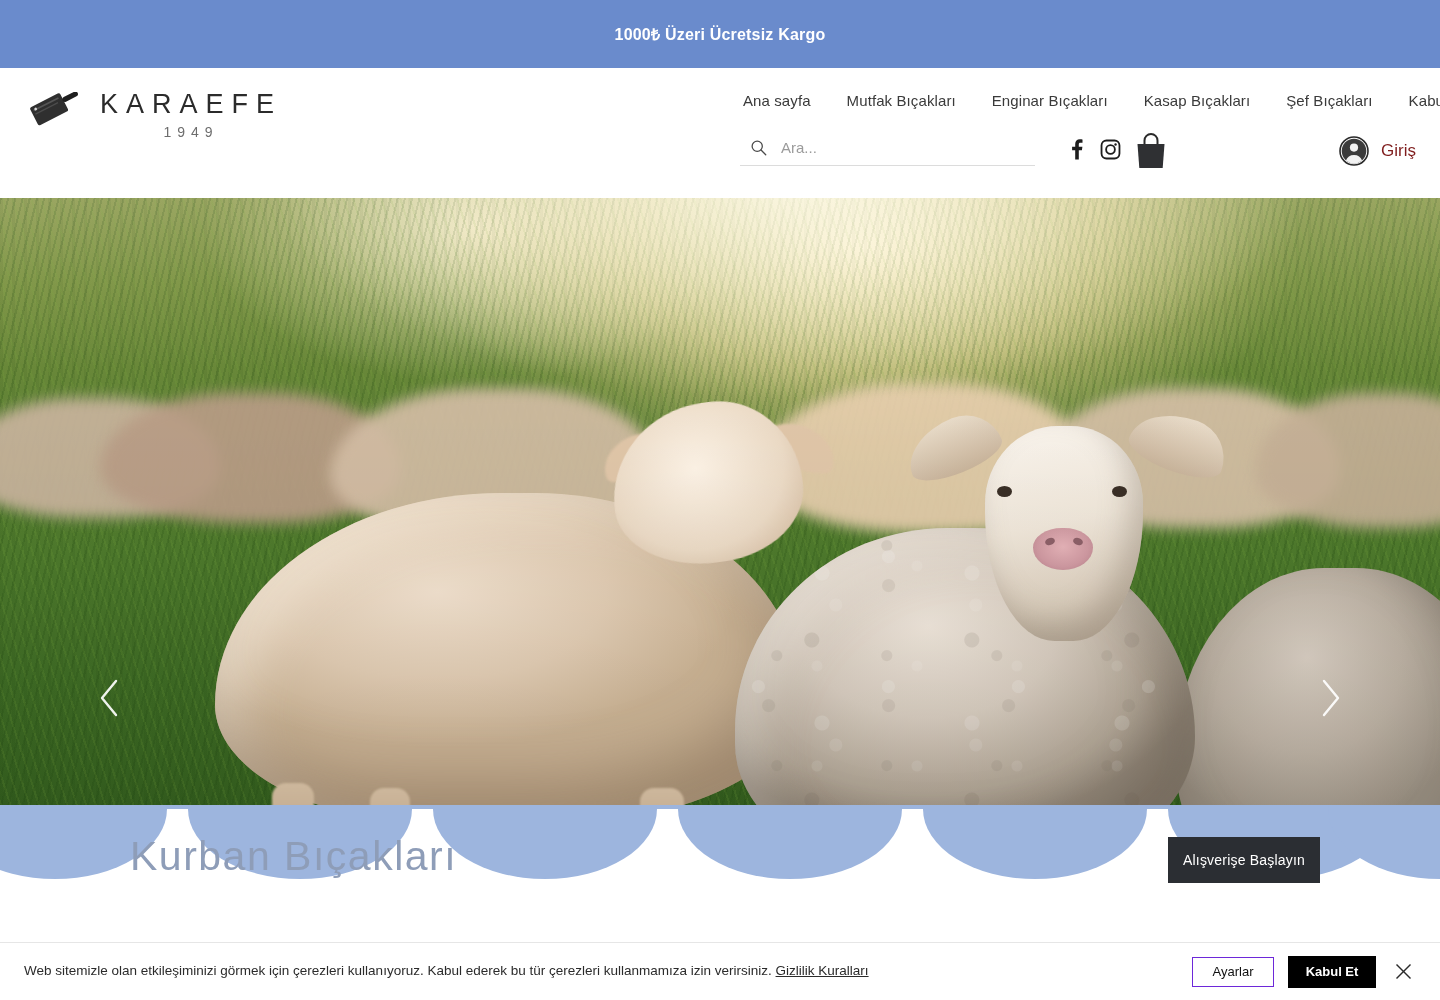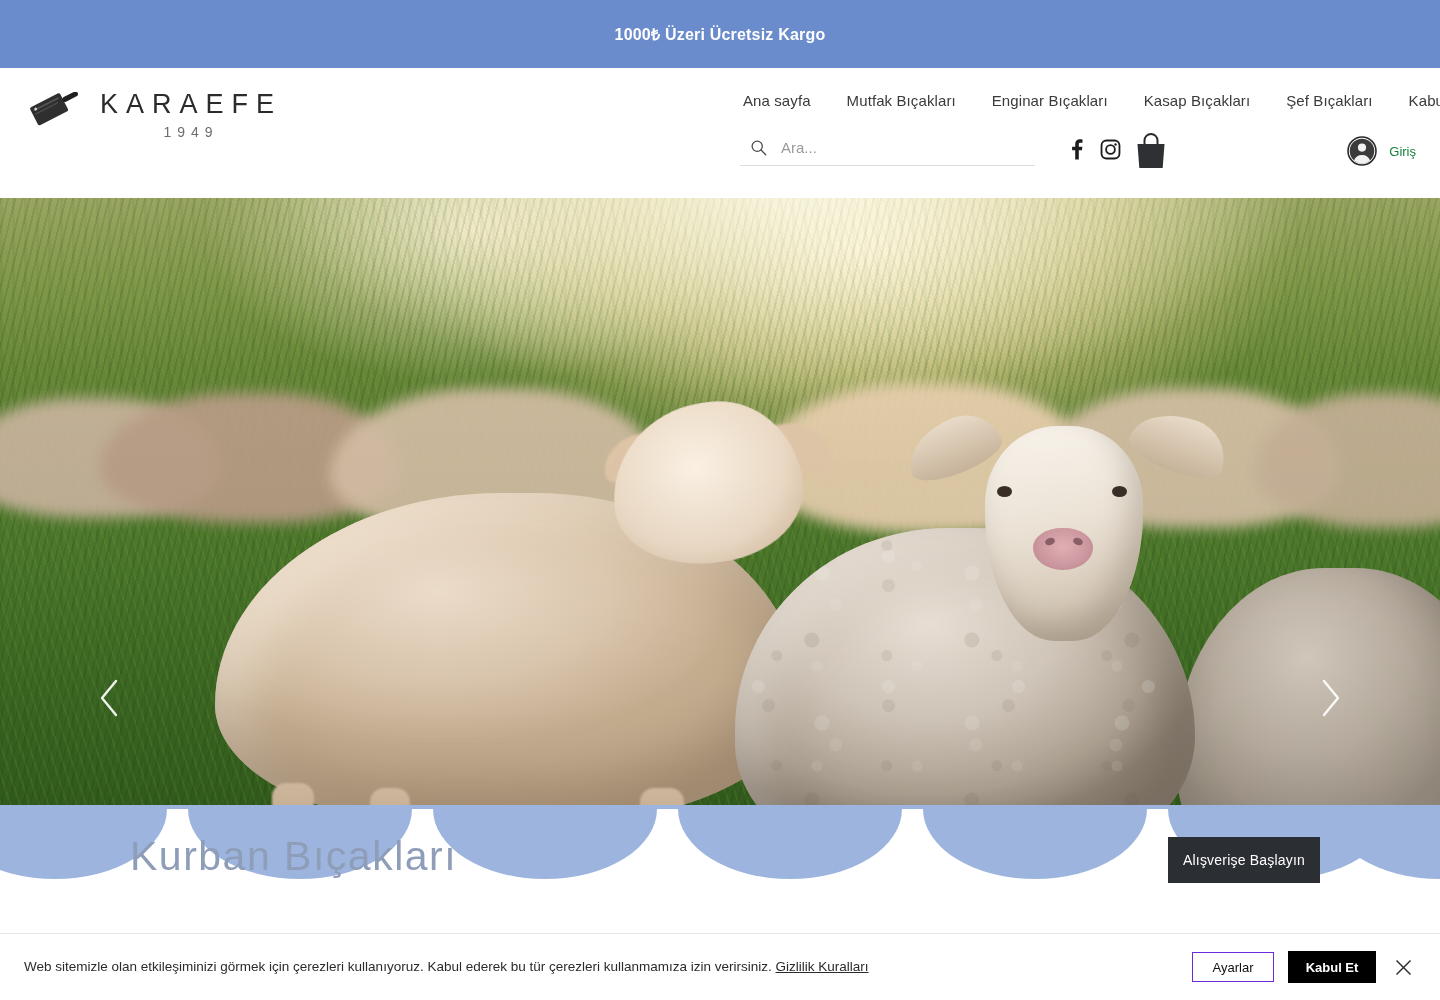--- a/index.html
+++ b/index.html
@@ -66,21 +66,21 @@
   .social {
     position:absolute; left:1066px; top:70px; display:flex; align-items:center; gap:14px;
   }
   .ic { display:block; cursor:pointer; }
   .cart-wrap { position:absolute; left:1134px; top:64px; cursor:pointer; }
 
   .login {
     position:absolute; right:24px; top:68px;
     display:flex; align-items:center; gap:12px; cursor:pointer;
   }
-  .login-label { font-size:13px; color:#15803d; }
+  .login-label { font-size:17px; color:#7f1d1d; }
 
   
   .hero {
     position:absolute; top:198px; left:0; width:1440px; height:607px;
     overflow:hidden;
   }
   .hero-photo { position:absolute; inset:0; }
 
   .grass {
     position:absolute; left:0; top:0; width:1440px; height:607px;
@@ -222,21 +222,21 @@
     font-family:"Liberation Sans", sans-serif;
   }
   .shop-btn {
     position:absolute; left:1168px; top:32px; width:152px; height:46px;
     background:#2b2e33; color:#ffffff; border:none; cursor:pointer;
     font-family:"Liberation Sans", sans-serif; font-size:14px; letter-spacing:.2px;
   }
 
   
   .cookie-bar {
-    position:absolute; left:0; bottom:0; width:1440px; height:67px;
+    position:absolute; left:0; bottom:0; width:1440px; height:58px;
     background:#ffffff; border-top:1px solid #e6e6e6;
     display:flex; align-items:center;
   }
   .cookie-text {
     margin-left:24px; font-size:13.5px; color:#2b2b2b; line-height:1.4;
   }
   .cookie-link { color:#2b2b2b; text-decoration:underline; cursor:pointer; }
   .cookie-actions {
     margin-left:auto; display:flex; align-items:center; gap:14px; margin-right:16px;
   }

